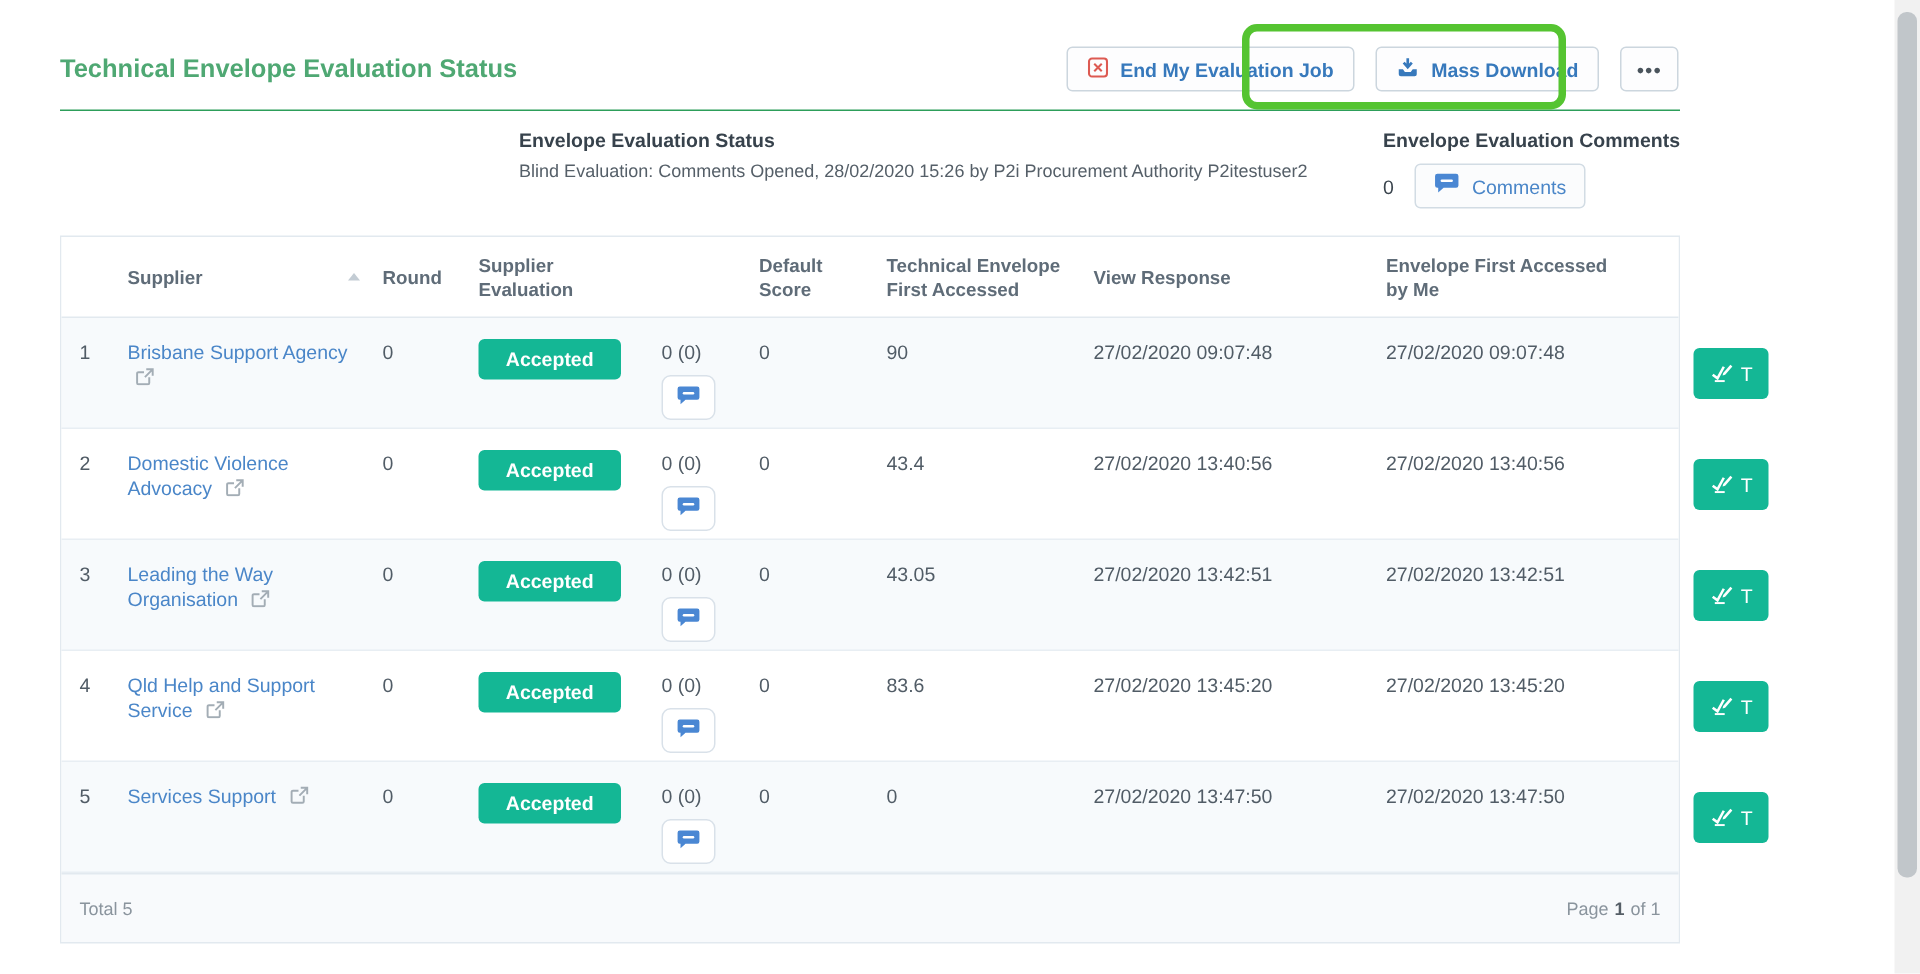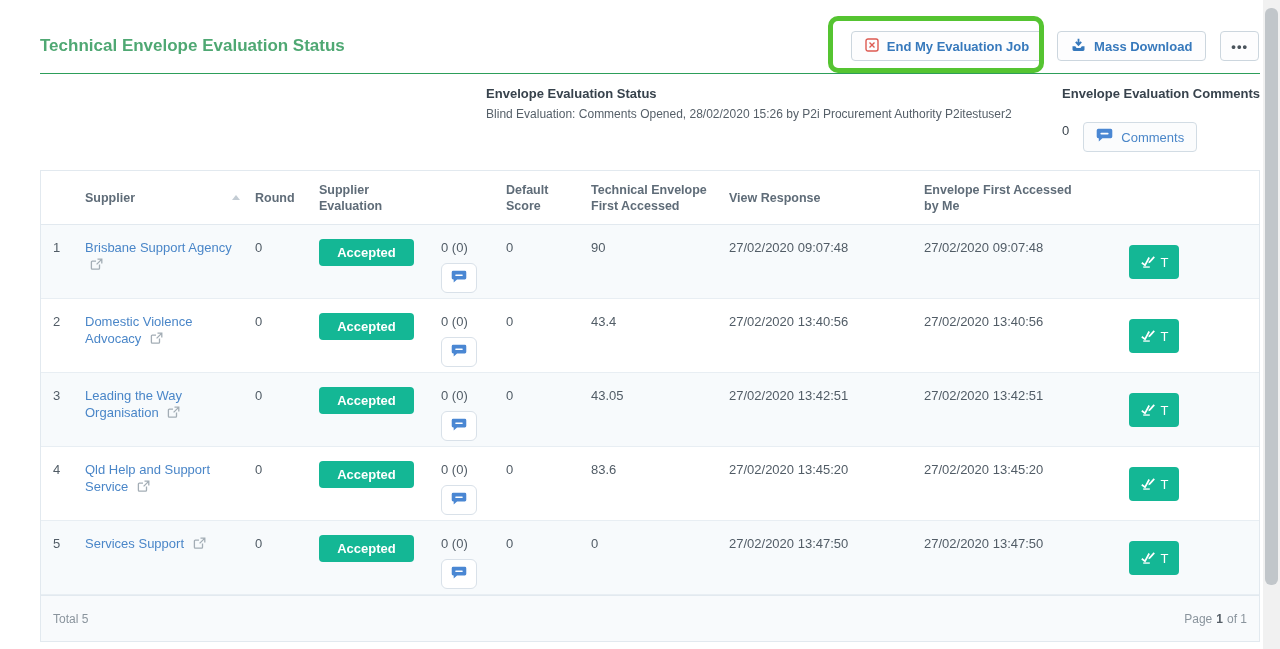--- a/index.html
+++ b/index.html
@@ -7,21 +7,21 @@
   body {
     font-family: "Liberation Sans", sans-serif;
     background: #fff;
     position: relative;
     overflow: hidden;
     color: #515c66;
   }
   .scrollbar-track { position:absolute; top:0; right:0; width:17px; height:649px; background:#f1f1f1; z-index:30; }
   .scrollbar-thumb { position:absolute; top:8px; left:2px; width:13px; height:577px; background:#c1c6ca; border-radius:6px; }
 
-  .content { position:absolute; left:40px; top:0; width:1220px; }
+  .content { position:absolute; left:40px; top:0; width:1080px; }
 
   .page-title { margin-top:36px; font-size:17px; font-weight:bold; color:#4fa873; }
 
   .toolbar { position:absolute; top:31px; right:1px; display:flex; align-items:flex-start; gap:14px; z-index:5; }
   .btn {
     display:inline-flex; align-items:center; gap:8px; height:30px; padding:0 13px;
     background:#fdfdfe; border:1px solid #ccd6de; border-radius:4px;
     color:#3779bc; font-size:13px; font-weight:bold; cursor:pointer; white-space:nowrap;
     font-family:"Liberation Sans", sans-serif;
   }
@@ -36,21 +36,21 @@
 
   .info-row { display:flex; margin-top:12px;justify-content:flex-end; }
   .info-left { width:576px; }
   .info-h { font-size:13px; font-weight:bold; color:#37424c; margin-bottom:6px; }
   .info-line { font-size:12px; color:#555f68; line-height:15px; }
   .comments-row { display:flex; align-items:center; gap:14px; margin-top:8px; }
   .comments-count { font-size:13px; color:#3b454e; }
   .btn-comments {
     height:30px; display:inline-flex; align-items:center; gap:8px; padding:0 12px;
     border:1px solid #d2dce4; background:#fbfcfd; border-radius:4px;
-    color:#4a86c8; font-size:13px; cursor:pointer; font-family:"Liberation Sans", sans-serif;margin-top:13px;
+    color:#4a86c8; font-size:13px; cursor:pointer; font-family:"Liberation Sans", sans-serif;
   }
 
   .table { margin-top:18px; border:1px solid #e2e9ef; }
   .grid-row { display:grid; grid-template-columns:34px 170px 64px 122px 65px 85px 138px 195px 177px 1fr; }
   .thead { height:54px; border-bottom:1px solid #e2e9ef; background:#fff; }
   .th { display:flex; align-items:center; padding:0 10px; font-size:12.5px; font-weight:bold; color:#5f6c78; line-height:16px; }
   .th-supplier { position:relative; padding-left:10px; }
   .caret-up {
     position:absolute; right:5px; top:24px;
     width:0; height:0; border-left:4px solid transparent; border-right:4px solid transparent;

